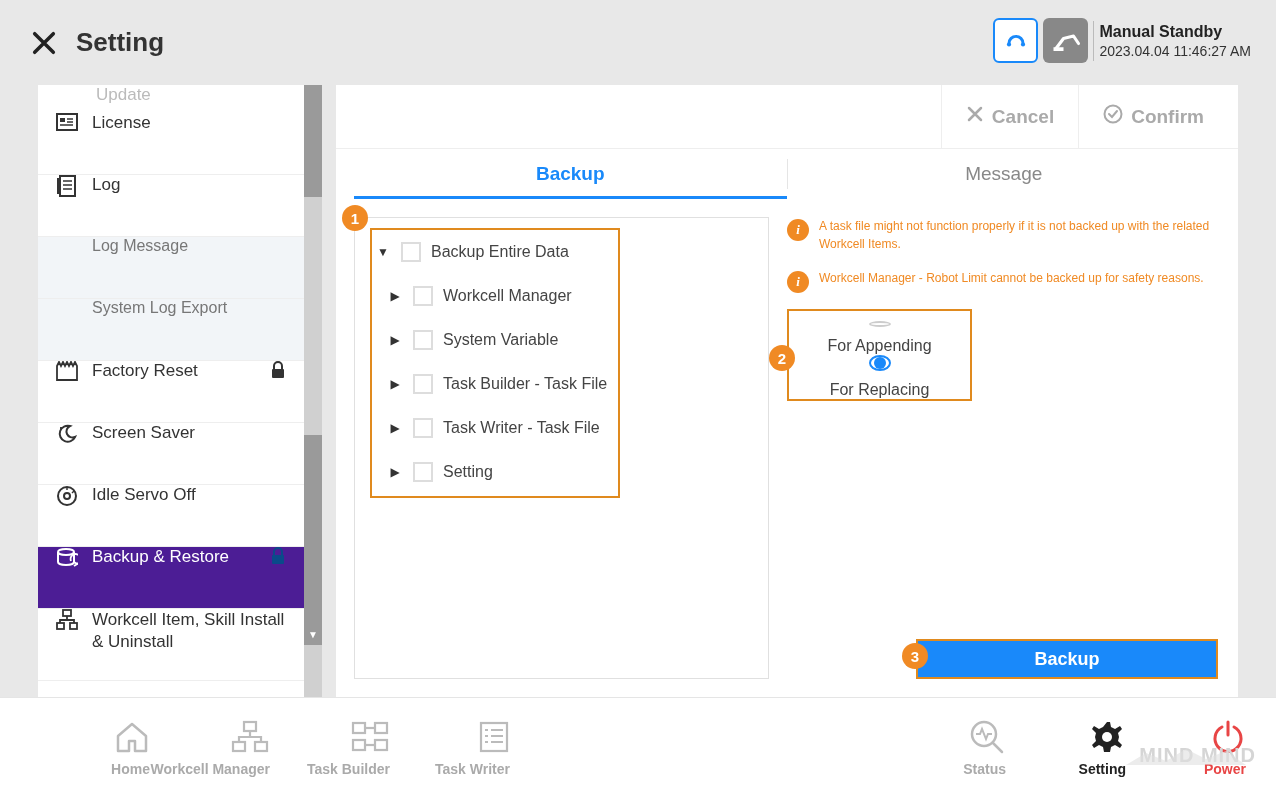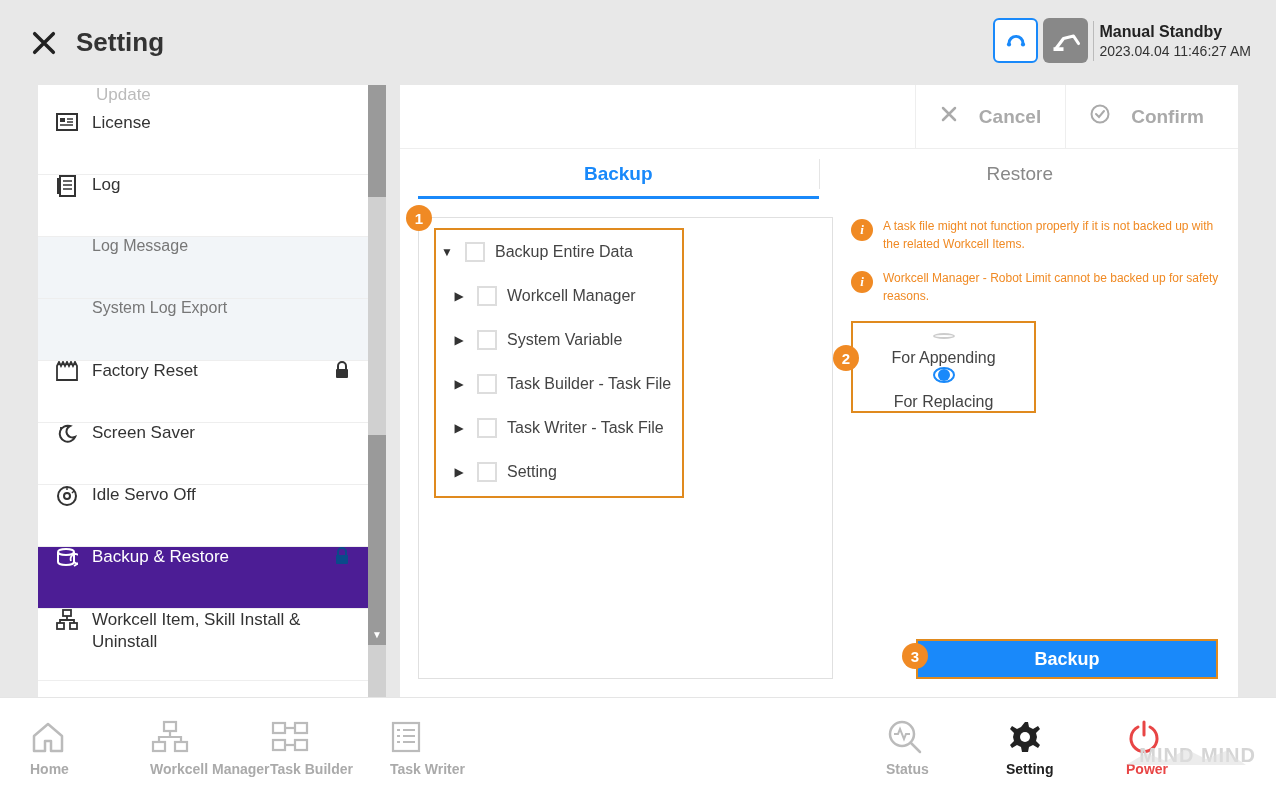--- a/index.html
+++ b/index.html
@@ -33,21 +33,21 @@
   .header-divider { width: 1px; height: 40px; background: #bbb; }
   .status-text { display: flex; flex-direction: column; }
   .status-line1 { font-size: 16px; font-weight: 700; color: #222; }
   .status-line2 { font-size: 14px; color: #333; margin-top: 2px; }
 
   
   .main {
     position: absolute; top: 85px; left: 38px; right: 38px; bottom: 100px;
     display: flex; gap: 14px;
   }
-  .sidebar-wrap { width: 348px; display: flex; background: #fff; }
+  .sidebar-wrap { width: 284px; display: flex; background: #fff; }
   .sidebar { flex: 1; overflow: hidden; }
   .sidebar-scroll { width: 18px; background: #d0d0d0; position: relative; }
   .scroll-thumb { background: #9a9a9a; position: absolute; left: 0; right: 0; }
   .scroll-arrow { position: absolute; left: 0; right: 0; height: 18px; color: #fff; display: flex; align-items: center; justify-content: center; font-size: 10px; }
 
   .sb-item {
     display: flex; align-items: flex-start; height: 62px; padding: 0 18px;
     gap: 14px; border-bottom: 1px solid #eee; cursor: pointer;
     font-size: 17px; color: #333;
   }
@@ -62,21 +62,21 @@
   
   .content {
     flex: 1; background: #fff; display: flex; flex-direction: column;
     position: relative;
   }
   .content-top {
     height: 64px; display: flex; justify-content: flex-end; align-items: center;
     padding: 0 10px; border-bottom: 1px solid #eee;
   }
   .top-btn {
-    display: flex; align-items: center; gap: 21px; font-size: 19px; font-weight: 600;
+    display: flex; align-items: center; gap: 8px; font-size: 19px; font-weight: 600;
     color: #aaa; padding: 0 24px; height: 100%; border-left: 1px solid #eee; cursor: pointer;
   }
   .tabs {
     height: 50px; display: flex; margin: 0 18px;
   }
   .tab {
     flex: 1; display: flex; align-items: center; justify-content: center;
     font-size: 19px; color: #888; cursor: pointer; position: relative;
   }
   .tab.active { color: #1989fa; font-weight: 600; }
@@ -132,21 +132,21 @@
     font-size: 18px; font-weight: 600; cursor: pointer;
   }
 
   
   .bottom {
     position: absolute; left: 0; right: 0; bottom: 0; height: 100px;
     background: #fff; display: flex; align-items: center; padding: 0 30px;
     border-top: 1px solid #e5e5e5;
   }
   .bn-item {
-    display: flex; flex-direction: column; align-items: flex-start; gap: 6px;
+    display: flex; flex-direction: column; align-items: flex-end; gap: 6px;
     width: 120px; cursor: pointer; color: #aaa; font-size: 14px; font-weight: 600;
   }
   .bn-item.active { color: #222; }
   .bn-item.power { color: #e84545; }
   .bn-item .bn-icon { height: 36px; display: flex; align-items: center; justify-content: center; }
   .bottom-right { margin-left: auto; display: flex; }
   .watermark {
     position: absolute; right: 20px; bottom: 30px; color: #d5d5d5;
     font-size: 20px; font-weight: 700; letter-spacing: 1px; pointer-events: none;
     font-family: "Arial Black", sans-serif;
@@ -303,21 +303,21 @@
             </svg></span>
         <span>Confirm</span>
       </div>
     </div>
     <div class="tabs">
       <div class="tab active">
           <span>Backup</span>
         </div>
       <div class="tab-divider"></div>
       <div class="tab">
-          <span>Restore</span>
+          <span>Message</span>
         </div>
     </div>
 
     <div class="tab-body">
 
       <div class="num-badge" style="top:6px; left:6px;">
           <span>1</span>
         </div>
 
       <div class="left-panel">

